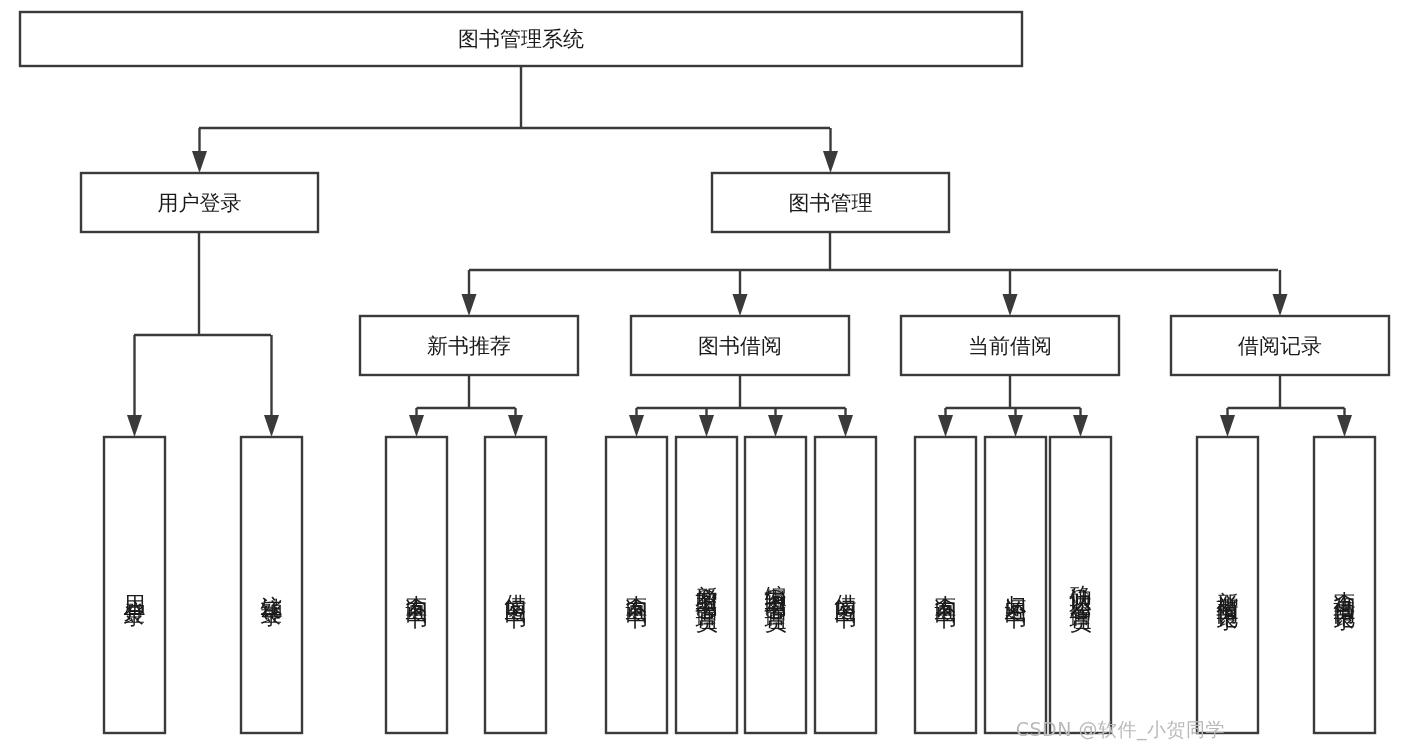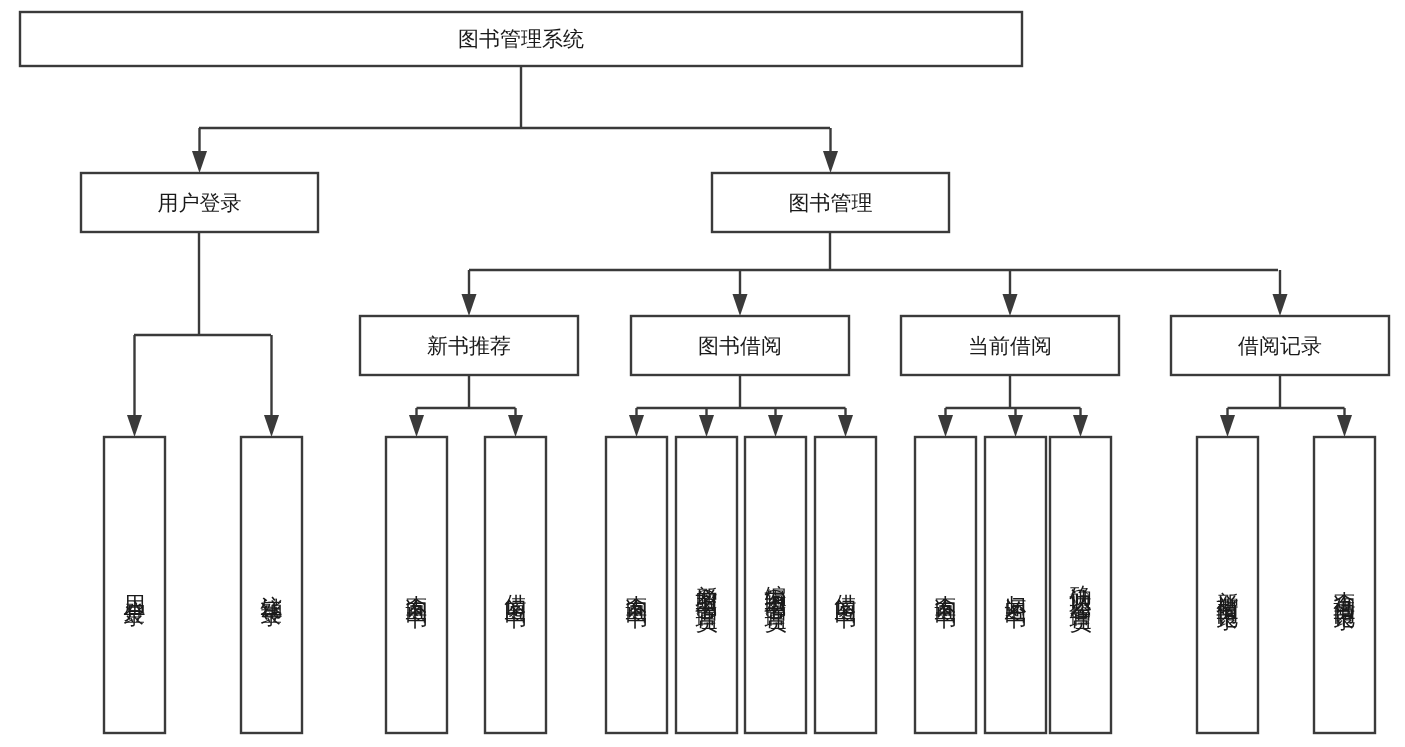--- a/index.html
+++ b/index.html
@@ -218,13 +218,14 @@
         <span class="leaf-label">确认归还（管理员）</span>
       </div>
       <div class="leaf-label-wrap" style="left: 1197px; top: 437px; width: 61px; height: 296px;">
         <span class="leaf-label">新增借阅记录</span>
       </div>
       <div class="leaf-label-wrap" style="left: 1314px; top: 437px; width: 61px; height: 296px;">
         <span class="leaf-label">查询借阅记录</span>
       </div>
     </div>
 
+  <div class="watermark">CSDN @软件_小贺同学</div>
 </div>
 
 </body></html>

